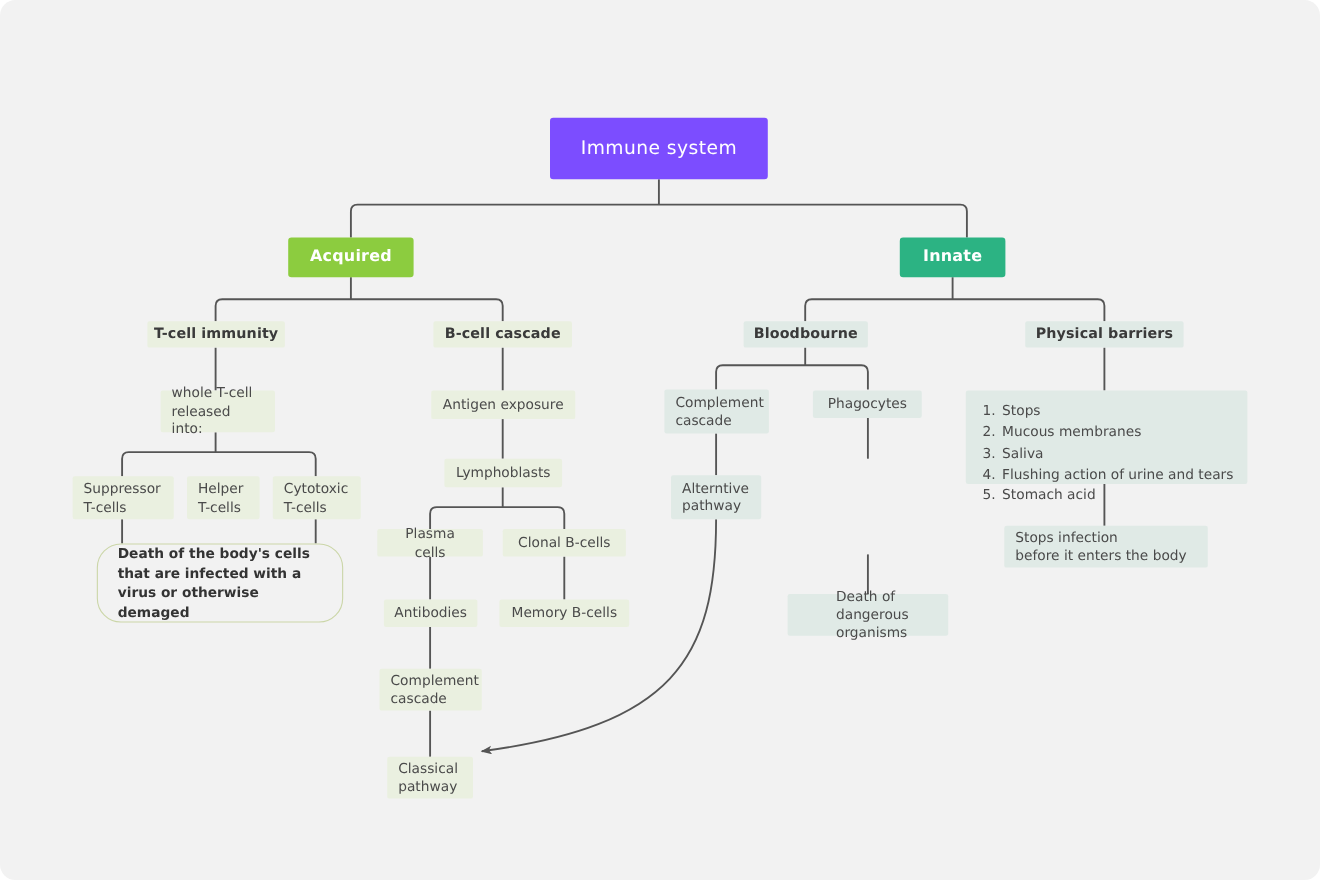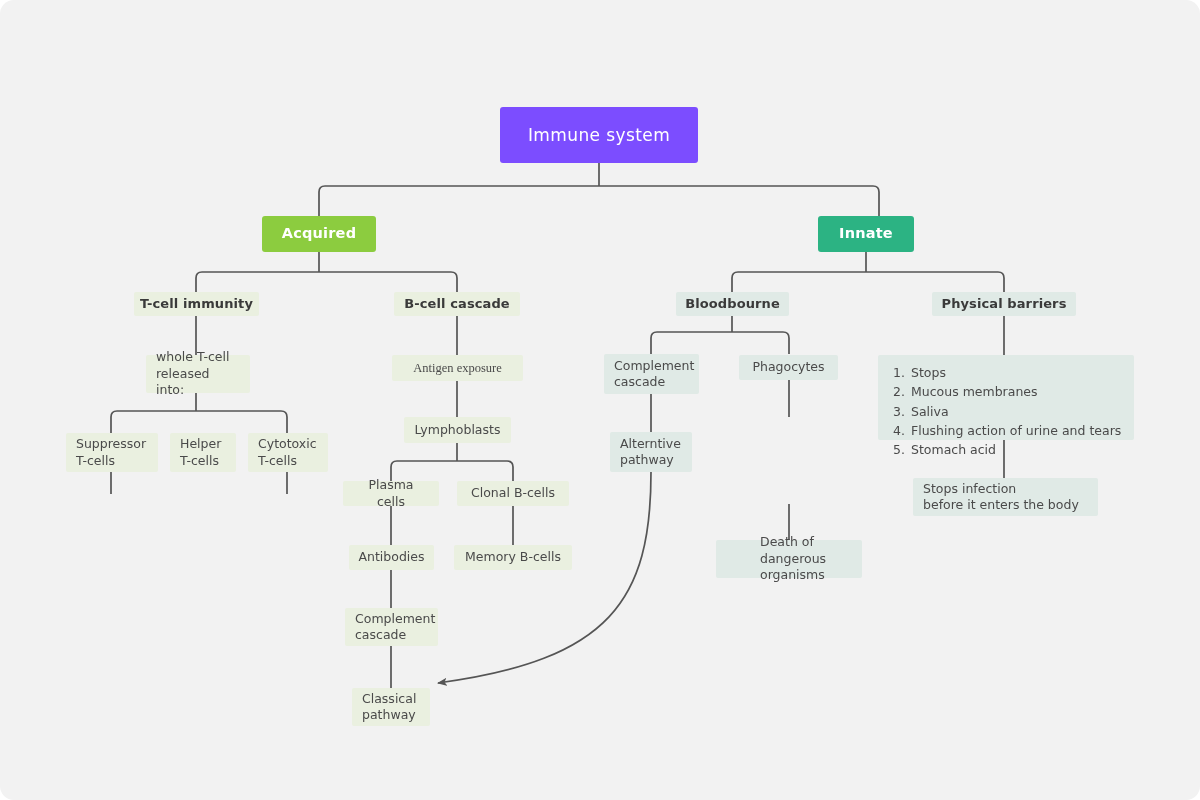--- a/index.html
+++ b/index.html
@@ -219,22 +219,28 @@
   <div class="node leaf warm left" style="left:170px; top:433px; width:66px; height:39px;">
     <span>Helper
 T-cells</span>
   </div>
 
   <div class="node leaf warm left" style="left:248px; top:433px; width:80px; height:39px;">
     <span>Cytotoxic
 T-cells</span>
   </div>
 
-
-  <div class="node leaf warm" style="left:392px; top:355px; width:131px; height:26px;font-family:Liberation Serif, serif;">
+  <div class="node note" style="left:88px; top:494px; width:224px; height:72px;">
+    <span>Death of the body's cells
+that are infected with a
+virus or otherwise
+demaged</span>
+  </div>
+
+  <div class="node leaf warm" style="left:392px; top:355px; width:131px; height:26px;">
     <span>Antigen exposure</span>
   </div>
 
   <div class="node leaf warm" style="left:404px; top:417px; width:107px; height:26px;">
     <span>Lymphoblasts</span>
   </div>
 
   <div class="node leaf warm" style="left:343px; top:481px; width:96px; height:25px;">
     <span>Plasma cells</span>
   </div>

